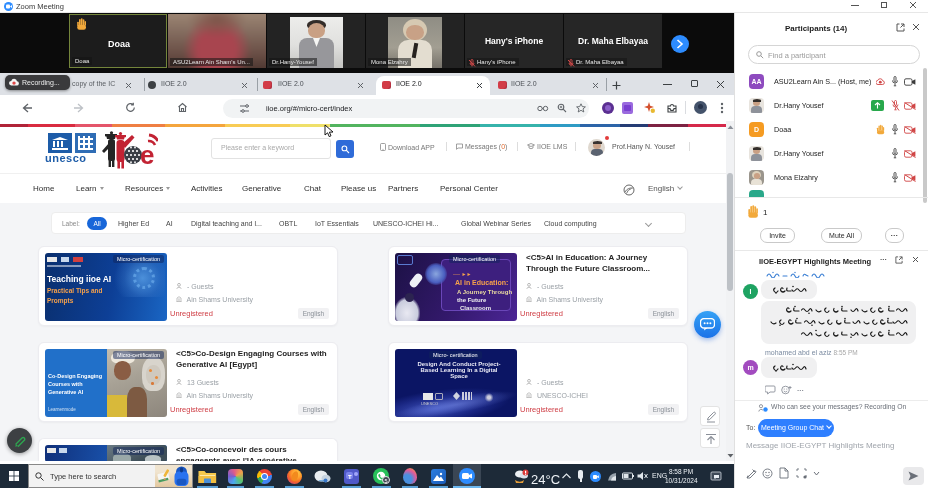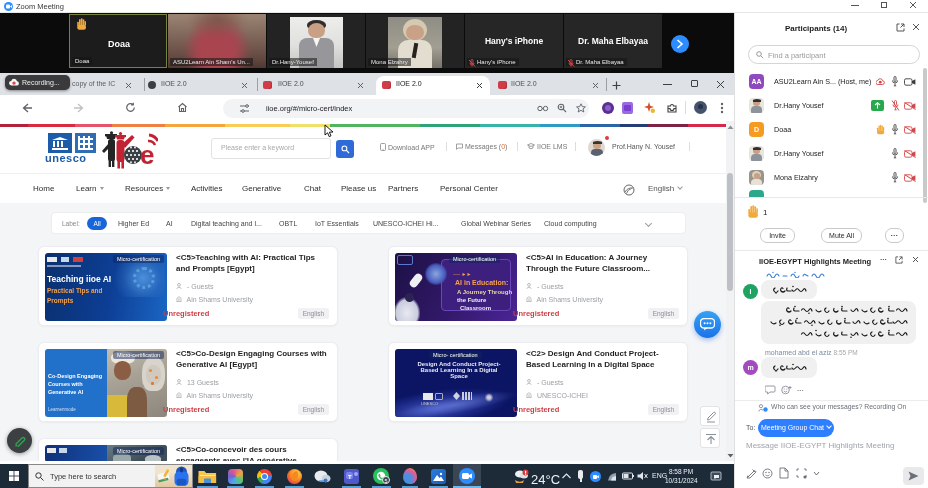--- a/index.html
+++ b/index.html
@@ -6,21 +6,21 @@
 .tile-label{position:absolute;left:2px;bottom:2px;background:rgba(20,20,20,.55);color:#e8e8e8;font-size:6px;padding:1px 3px;white-space:nowrap}
 .tabtxt{font-size:7px;color:#4c5056;white-space:nowrap}
 .navit{position:absolute;top:63px;font-size:8px;color:#2d2d2d;white-space:nowrap}
 .sep{position:absolute;width:1px;background:#ddd}
 .tri{display:inline-block;width:0;height:0;border-left:2.5px solid transparent;border-right:2.5px solid transparent;border-top:3.5px solid #999;margin-left:1px;vertical-align:1.5px}
 .chev{display:inline-block;width:4px;height:4px;border-right:1px solid #999;border-bottom:1px solid #999;transform:rotate(45deg);vertical-align:2px;margin-left:2px}
 .card{position:absolute;width:300px;height:80px;background:#fff;border:1px solid #ececf0;border-radius:6px;box-shadow:0 1px 2px rgba(0,0,0,.04)}
 .cimg{position:absolute;left:6px;top:6px;width:122px;height:68px;border-radius:3px;overflow:hidden}
 .ctitle{position:absolute;left:137px;top:5px;width:158px;font-size:8px;font-weight:bold;color:#1f1f1f;line-height:11px}
 .crow{position:absolute;left:137px;font-size:7px;color:#9aa0a6;white-space:nowrap}
-.cunreg{position:absolute;left:124px;top:62px;font-size:7.5px;font-weight:bold;color:#cf3d44}
+.cunreg{position:absolute;left:131px;top:62px;font-size:7.5px;font-weight:normal;color:#cf3d44}
 .ceng{position:absolute;right:8px;top:61px;background:#f1f1f3;border-radius:2px;font-size:6.5px;color:#8a9097;padding:2px 5px}
 .badge{position:absolute;top:2px;right:3px;background:rgba(15,35,90,.5);color:#fff;font-size:5.5px;padding:1px 4px;border-radius:2px;white-space:nowrap}
 .prow{position:absolute;left:0;width:194px;height:24px}
 .pav{position:absolute;left:14px;top:4px;width:15px;height:15px;border-radius:4px;color:#fff;font-size:7px;font-weight:bold;text-align:center;line-height:15px}
 .pname{position:absolute;left:39px;top:7px;font-size:7.2px;color:#1c1c1c;white-space:nowrap}
 .bub{position:absolute;background:#f0f0f1;border-radius:8px;color:#141414;font-weight:bold}
 .btn{position:absolute;top:215px;height:15px;border:1px solid #c9c9c9;border-radius:7px;background:#fff;font-size:7px;color:#2b2b2b;text-align:center;line-height:13px}
 </style></head>
 <body>
 
@@ -339,21 +339,20 @@
     <div class="a" style="left:88px;top:14px;width:22px;height:22px;border-radius:50%;border:3px dotted #5a9be0"></div>
     <div class="a" style="left:2px;top:4px;width:10px;height:5px;background:#e8e8e8"></div>
     <div class="a" style="left:16px;top:4px;width:8px;height:5px;background:#c8d8ec"></div>
     <div class="a" style="left:28px;top:4px;width:10px;height:5px;background:#d04040"></div>
     <div class="a" style="left:2px;top:12px;width:34px;height:2px;background:rgba(255,255,255,.5)"></div>
     <div class="badge">Micro-certification</div>
     <div class="a" style="left:2px;top:21px;font-size:8.5px;font-weight:bold;color:#fff">Teaching iioe AI</div>
     <div class="a" style="left:2px;top:34px;font-size:6.5px;font-weight:bold;color:#f6a14b">Practical Tips and</div>
     <div class="a" style="left:2px;top:44px;font-size:6.5px;font-weight:bold;color:#f6a14b">Prompts</div>
   </div>
-  <div class="ctitle">&lt;C5&gt;Teaching with AI: Practical Tips<br>and Prompts [Egypt]</div>
   <div class="crow" style="top:36px"><svg width="6" height="6" viewBox="0 0 6 6" style="margin-right:3px">
           <circle cx="3" cy="1.8" r="1.4" fill="none" stroke="#aaa" stroke-width="0.8"></circle>
           <path d="M0.8 5.8 a2.3 2.3 0 0 1 4.4 0" fill="none" stroke="#aaa" stroke-width="0.8"></path>
         </svg> - Guests</div>
   <div class="crow" style="top:49px"><svg width="6" height="6" viewBox="0 0 6 6" style="margin-right:3px">
           <path d="M0.5 5.5 h5 M1 5.5 V2 L3 0.7 L5 2 V5.5 M2.2 3 h1.6 M2.2 4.2 h1.6" stroke="#aaa" stroke-width="0.7" fill="none"></path>
         </svg> Ain Shams University</div>
   <div class="cunreg">Unregistered</div>
   <div class="ceng">English</div>
  </div>
@@ -422,21 +421,20 @@
     <div class="a" style="left:-10px;top:40px;width:150px;height:30px;background:radial-gradient(ellipse 90px 12px at 70px 15px,rgba(120,140,230,.55) 0%,rgba(0,0,0,0) 70%);transform:rotate(-10deg)"></div>
     <div class="badge" style="right:auto;left:34px;top:2px">Micro- certification</div>
     <div class="a" style="left:6px;top:12px;width:116px;text-align:center;font-size:6px;font-weight:bold;color:#e8e8f4">Design And Conduct Project-<br>Based Learning In a Digital<br>Space</div>
     <div class="a" style="left:28px;top:44px;width:10px;height:7px;background:#e8e8e8"></div>
     <div class="a" style="left:40px;top:44px;width:8px;height:7px;border:1px solid #aab;border-radius:1px"></div>
     <div class="a" style="left:26px;top:52px;font-size:4px;color:#ccc">UNESCO</div>
     <div class="a" style="left:58px;top:43px;width:7px;height:8px;background:#d0d4e0;clip-path:polygon(50% 0,100% 50%,50% 100%,0 50%)"></div>
         <div class="a" style="left:67px;top:43px;width:10px;height:8px;background:repeating-linear-gradient(90deg,#ccd 0 1.5px,rgba(0,0,0,0) 1.5px 3px)"></div>
     <div class="a" style="left:88px;top:44px;width:12px;height:9px;background:radial-gradient(circle at 50% 50%,#ccd 20%,rgba(0,0,0,0) 60%)"></div>
   </div>
-  <div class="ctitle">&lt;C2&gt; Design And Conduct Project-<br>Based Learning In a Digital Space</div>
   <div class="crow" style="top:36px"><svg width="6" height="6" viewBox="0 0 6 6" style="margin-right:3px">
           <circle cx="3" cy="1.8" r="1.4" fill="none" stroke="#aaa" stroke-width="0.8"></circle>
           <path d="M0.8 5.8 a2.3 2.3 0 0 1 4.4 0" fill="none" stroke="#aaa" stroke-width="0.8"></path>
         </svg> - Guests</div>
   <div class="crow" style="top:49px"><svg width="6" height="6" viewBox="0 0 6 6" style="margin-right:3px">
           <path d="M0.5 5.5 h5 M1 5.5 V2 L3 0.7 L5 2 V5.5 M2.2 3 h1.6 M2.2 4.2 h1.6" stroke="#aaa" stroke-width="0.7" fill="none"></path>
         </svg> UNESCO-ICHEI</div>
   <div class="cunreg">Unregistered</div>
   <div class="ceng">English</div>
  </div>

